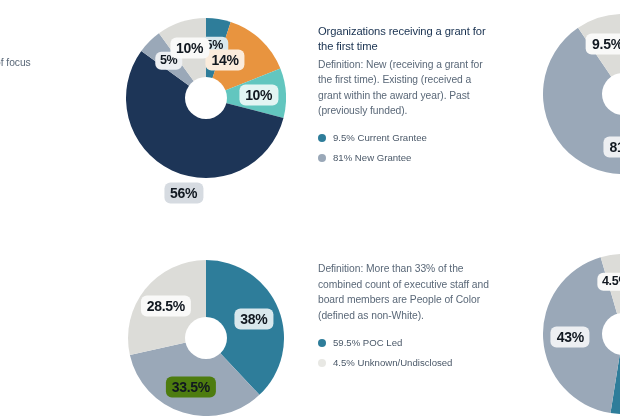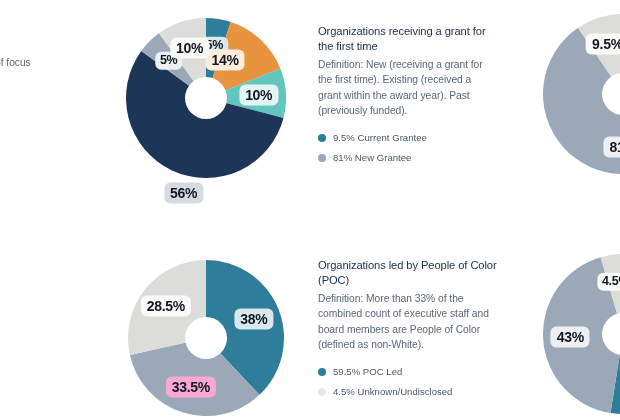--- a/index.html
+++ b/index.html
@@ -132,29 +132,28 @@
     </div>
     <div class="donut-wrap" style="left:128px; top:50px;">
       <div class="donut" id="donut-2" style="width:156px;height:156px;">
           <svg width="156" height="156" viewBox="0 0 156 156">
             <path d="M 78 78 L 78 0 A 78 78 0 0 1 131.39467426243772 134.8595529388701 Z" fill="#2e7d9a"></path>
             <path d="M 78 78 L 131.39467426243772 134.8595529388701 A 78 78 0 0 1 1.8784925687777019 95.0151728289303 Z" fill="#9aa8b8"></path>
             <path d="M 78 78 L 1.8784925687777019 95.0151728289303 A 78 78 0 0 1 77.99999999999999 0 Z" fill="#dcdcd8"></path>
           </svg>
         <div class="hole" style="width:42px;height:42px;"></div>
       <div class="chip" style="left: 125.865px; top: 59.0489px; background: rgb(217, 232, 237);">38%</div>
-          <div class="chip" style="left: 62.8628px; top: 127.204px; background: #f9a8d4;">33.5%</div>
+          <div class="chip" style="left: 62.8628px; top: 127.204px; background: #4d7c0f;">33.5%</div>
           <div class="chip" style="left: 37.8234px; top: 45.8125px; background: rgb(249, 249, 248);">28.5%</div>
         </div>
     </div>
   </div>
 
   <div class="panel">
     <div class="txt" style="left:8px; top:48px; width:180px;">
-      <div class="p-title">Organizations led by People of Color (POC)</div>
       <div class="p-def">Definition: More than 33% of the combined count of executive staff and board members are People of Color (defined as non-White).</div>
       <div class="legend">
         <div class="legend-item">
           <span class="dot" style="background:#2e7d9a"></span>
           <span>59.5% POC Led</span>
         </div>
         <div class="legend-item">
           <span class="dot" style="background:#e8e8e4"></span>
           <span>4.5% Unknown/Undisclosed</span>
         </div>

